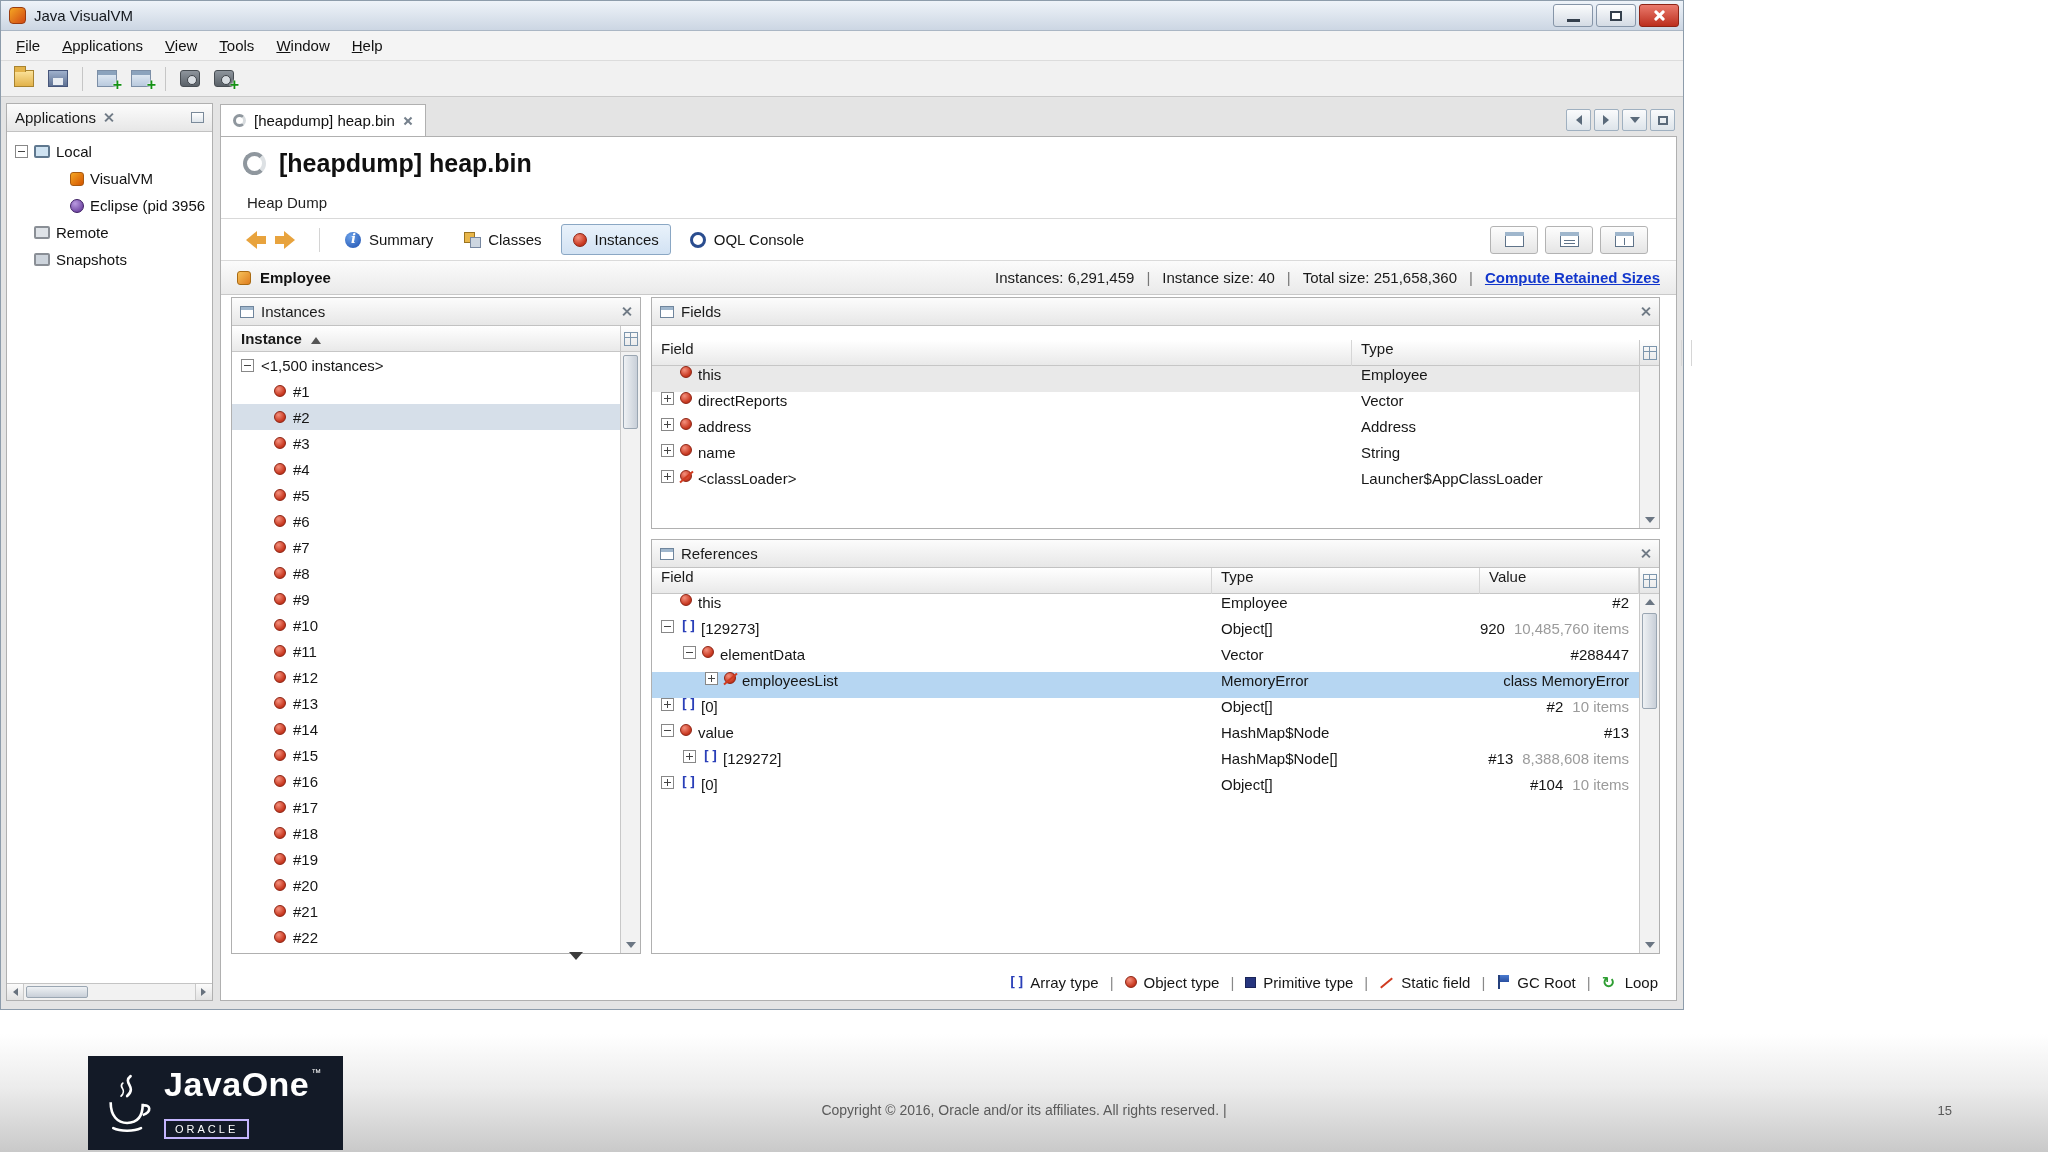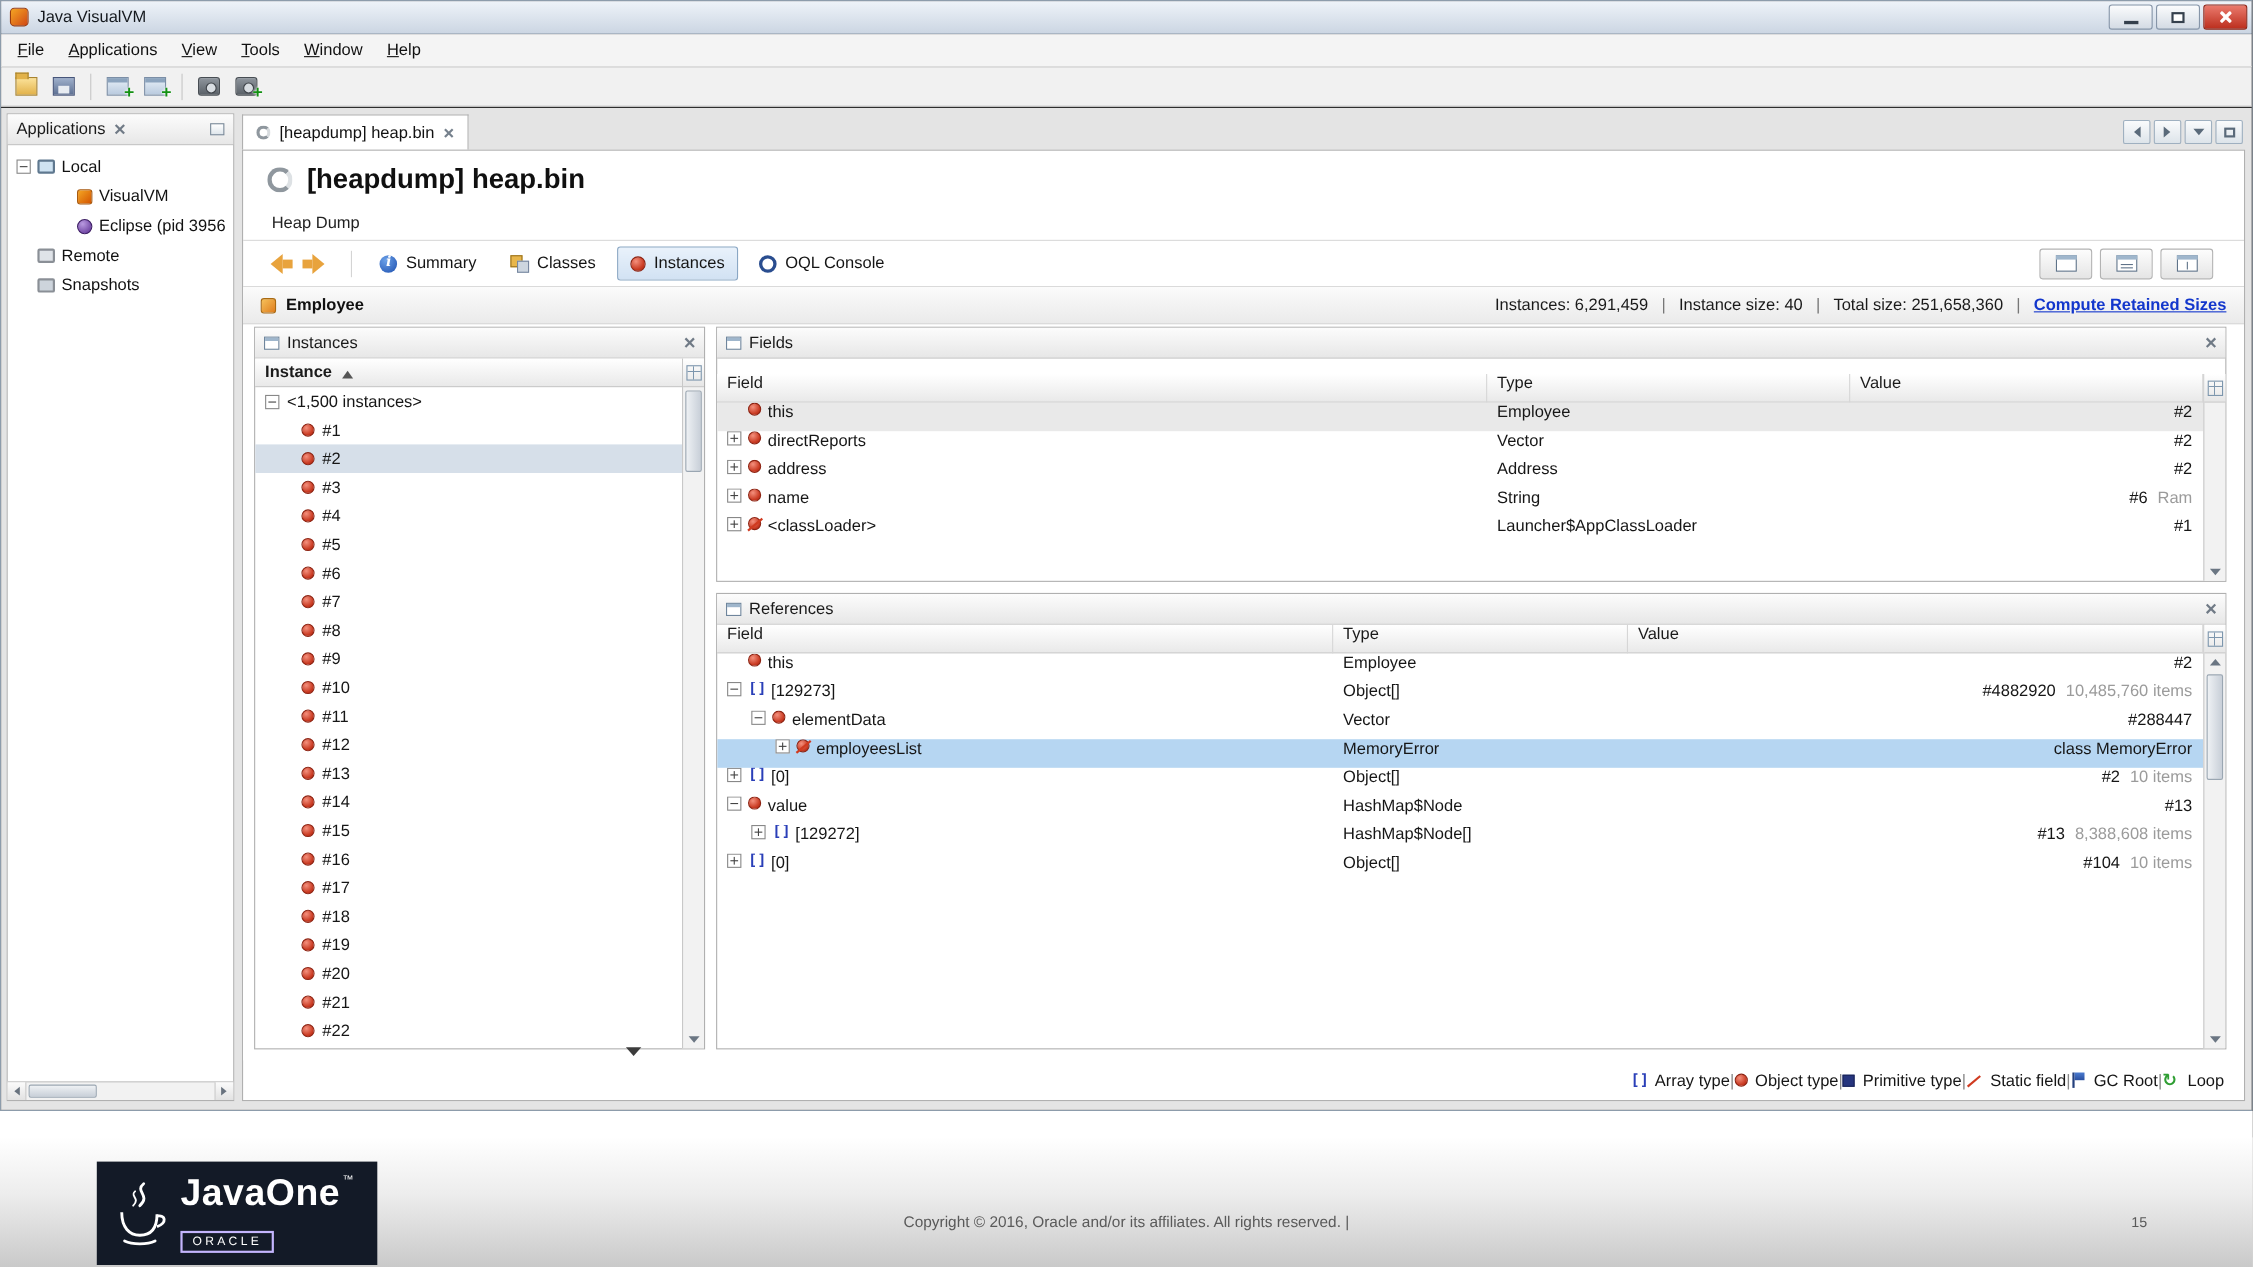--- a/index.html
+++ b/index.html
@@ -1,21 +1,21 @@
 <!DOCTYPE html>
 <html><head>
 <meta charset="utf-8">
 <style>
   * { box-sizing: border-box; margin: 0; padding: 0; }
   html,body { background:#888; }
   body { font-family:"Liberation Sans","DejaVu Sans",sans-serif; }
   .stage { position:relative; width:2048px; height:1152px; background:#fff; overflow:hidden; }
 
   
-  .app { position:absolute; left:0; top:0; width:2048px; height:1010px; background:#000000; border:1px solid #8d9cab; }
+  .app { position:absolute; left:0; top:0; width:1684px; height:1010px; background:#e5e5e5; border:1px solid #8d9cab; }
 
   .titlebar { height:30px; background:linear-gradient(#eef3f9,#ccd6e3); display:flex; align-items:center; padding-left:8px; gap:8px; border-bottom:1px solid #aab6c4; }
   .appicon { width:17px; height:17px; border-radius:4px; background:linear-gradient(135deg,#f5a623,#d14814); border:1px solid #9a3c10; }
   .title { font-size:15px; color:#14181d; }
   .winbtns { margin-left:auto; display:flex; gap:3px; padding-right:4px; }
   .wbtn { width:40px; height:23px; border:1px solid #8695a8; border-radius:3px; background:linear-gradient(#fbfcfd,#d4dbe4); display:flex; align-items:center; justify-content:center; }
   .wbtn.close { background:linear-gradient(#ea7a6d,#bc2f1e); border-color:#8e2416; }
   .wg-min { width:13px; height:3px; background:#35404d; margin-top:9px; }
   .wg-max { width:12px; height:10px; border:2px solid #35404d; background:#fff; }
   .wg-x { position:relative; width:13px; height:13px; }
@@ -174,21 +174,21 @@
   .ic-slash { width:15px; height:13px; position:relative; }
   .ic-slash::after { content:""; position:absolute; left:0; top:6px; width:15px; height:2px; background:#d03b20; transform:rotate(-40deg); }
   .ic-flag { width:14px; height:14px; position:relative; }
   .ic-flag::before { content:""; position:absolute; left:2px; top:0; width:2px; height:14px; background:#24407c; }
   .ic-flag::after { content:""; position:absolute; left:4px; top:0; width:9px; height:7px; background:linear-gradient(#4a7bd0,#2a4fa0); }
   .ic-loop { width:16px; height:15px; color:#2f9e33; font-weight:bold; font-size:16px; line-height:15px; }
   .ic-loop::before { content:"↻"; }
 
   .downind { position:absolute; left:348px; bottom:-3px; width:0; height:0; border:7px solid transparent; border-top:8px solid #3c3c3c; }
 
-  .legendrow { height:36px; display:flex; align-items:center; justify-content:flex-end; padding-right:18px; font-size:15px; color:#161616; flex:none; }
+  .legendrow { height:36px; display:flex; align-items:center; justify-content:flex-end; gap:11px; padding-right:18px; font-size:15px; color:#161616; flex:none; }
   .litem { display:flex; align-items:center; gap:7px; }
   .lsep { color:#888; }
 
   
   .slidefooter { position:absolute; left:0; right:0; bottom:0; height:118px; background:linear-gradient(#ffffff,#ececec 45%,#c9c9c9); }
   .javaone { position:absolute; left:88px; bottom:2px; width:255px; height:94px; background:#131a27; display:flex; align-items:center; gap:10px; padding:8px 14px; }
   .cup { width:52px; height:62px; flex:none; }
   .jo-col { display:flex; flex-direction:column; gap:18px;align-items:flex-end; }
   .jo-brandrow { display:flex; align-items:flex-start; }
   .jo-brand { color:#fff; font-size:34px; font-weight:bold; letter-spacing:0.5px; line-height:34px; }

